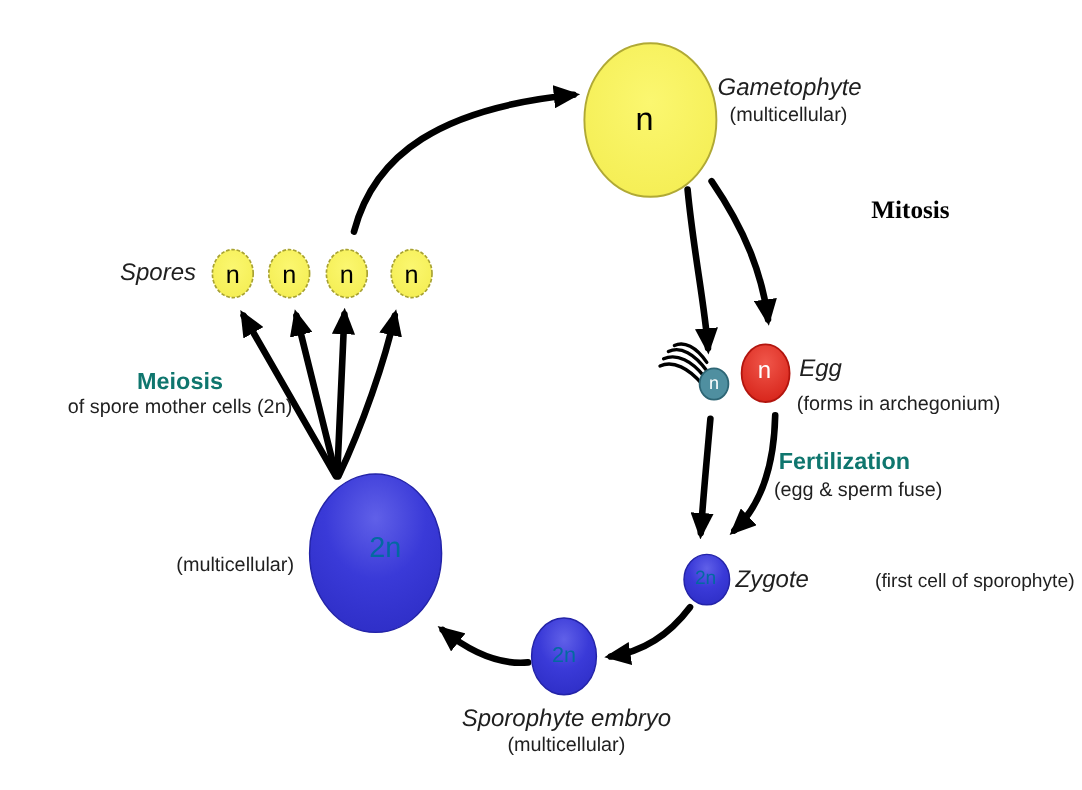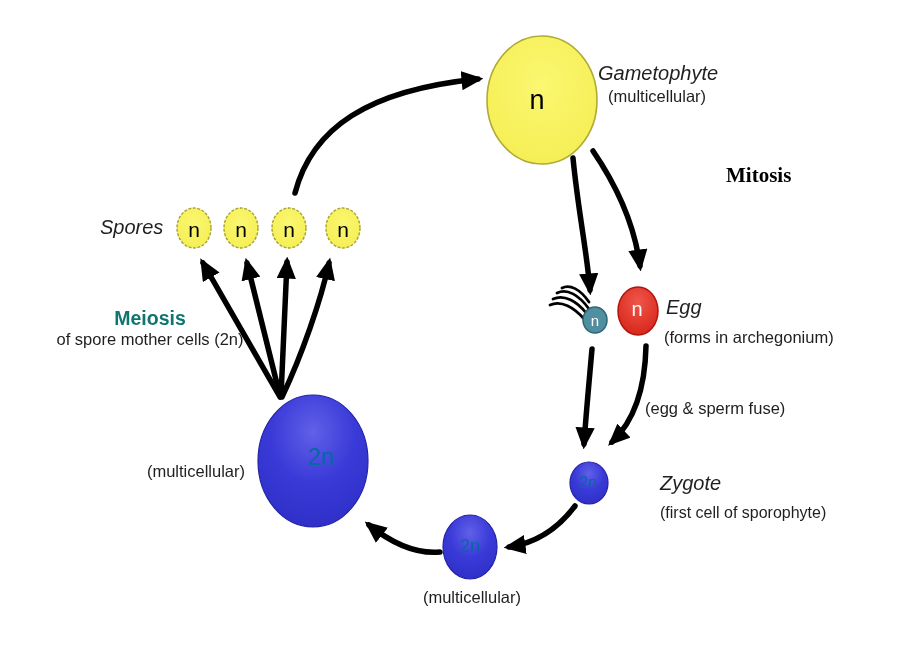--- a/index.html
+++ b/index.html
@@ -14,21 +14,21 @@
   .bold{font-weight:700;color:#0f766e;}
   .serif{font-family:"Liberation Serif",serif;font-weight:700;font-size:21px;color:#000;}
   .center{text-align:center;white-space:normal;}
   .right{text-align:right;}
   .sym{
     position:absolute;transform:translate(-50%,-50%);
     color:#000;line-height:1;white-space:nowrap;
   }
   .sym.light{color:#0369a1;text-align:right;}
   .sym.white{color:#ffffff;}
-  .row{display:flex;align-items:baseline;gap:8px;flex-direction:column;}
+  .row{display:flex;align-items:baseline;gap:8px;}
 </style>
 </head>
 <body>
 
 <div class="stage">
 
   <svg class="gfx" width="902" height="658" viewBox="0 0 902 658">
     <defs>
       <marker id="ah" viewBox="0 0 4 3.5" markerWidth="4" markerHeight="3.5" refX="3" refY="1.75" orient="auto" markerUnits="strokeWidth">
         <path d="M0,0 L4,1.75 L0,3.5 Z" fill="#000"></path>
@@ -100,29 +100,31 @@
 
   <div class="lbl f20" style="left:666px;top:296px;">Egg</div>
   <div class="lbl f17" style="left:664px;top:328px;">(forms in archegonium)</div>
 
   <div class="lbl row" style="left:613px;top:472px;">
     <span class="f20">Zygote</span>
     <span style="font-size:16px;margin-left:47px;">(first cell of sporophyte)</span>
   </div>
 
   <div class="lbl center" style="left:372px;width:200px;top:588px;">
+    <div class="f20">Sporophyte embryo</div>
     <div class="f17">(multicellular)</div>
   </div>
 
   <div class="lbl center" style="left:133px;width:126px;top:462px;">
     <div class="f17">(multicellular)</div>
   </div>
 
   <div class="lbl serif" style="left:678px;top:163px;margin-left:48px;">Mitosis</div>
 
+  <div class="lbl bold" style="left:649px;top:374px;font-size:19.5px;">Fertilization</div>
   <div class="lbl f17" style="left:645px;top:399px;">(egg &amp; sperm fuse)</div>
 
   <div class="lbl center" style="left:46px;width:208px;top:307px;">
     <div class="bold" style="font-size:19.5px;">Meiosis</div>
     <div class="f17">of spore mother cells (2n)</div>
   </div>
 
 </div>
 
 </body></html>

